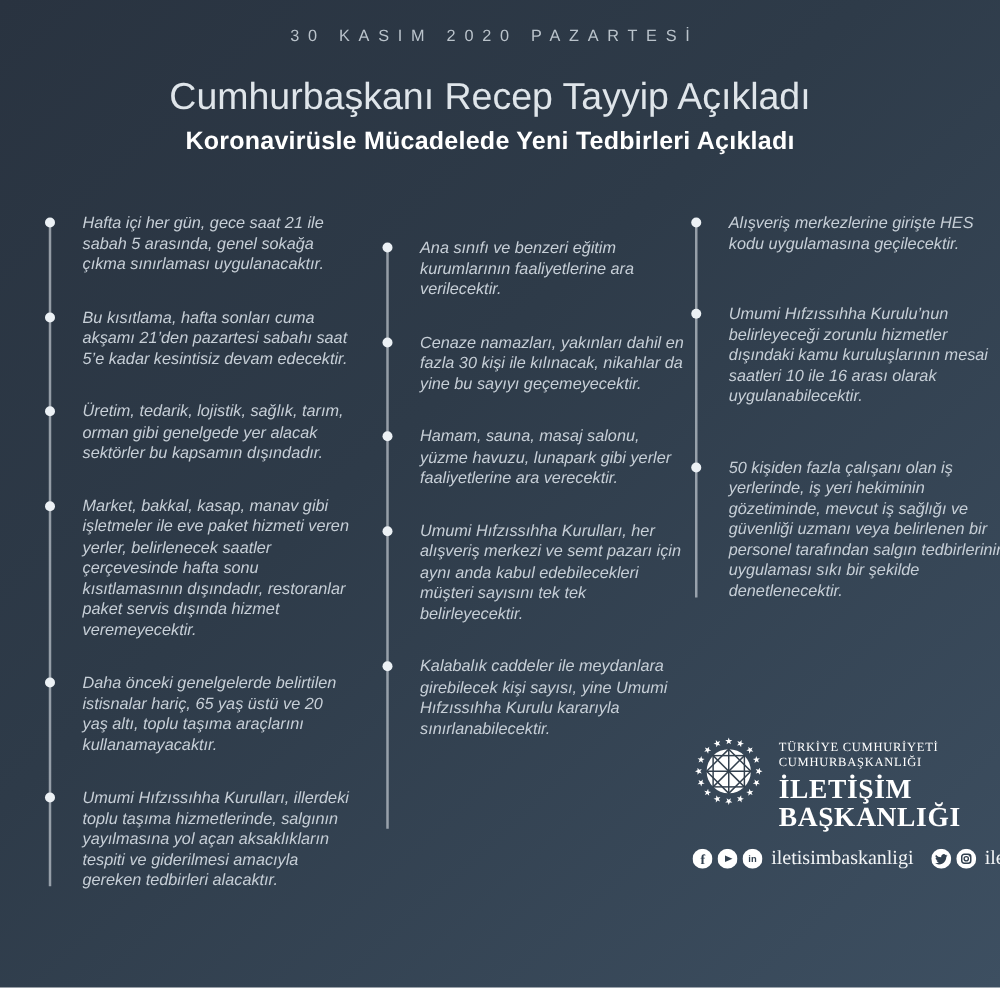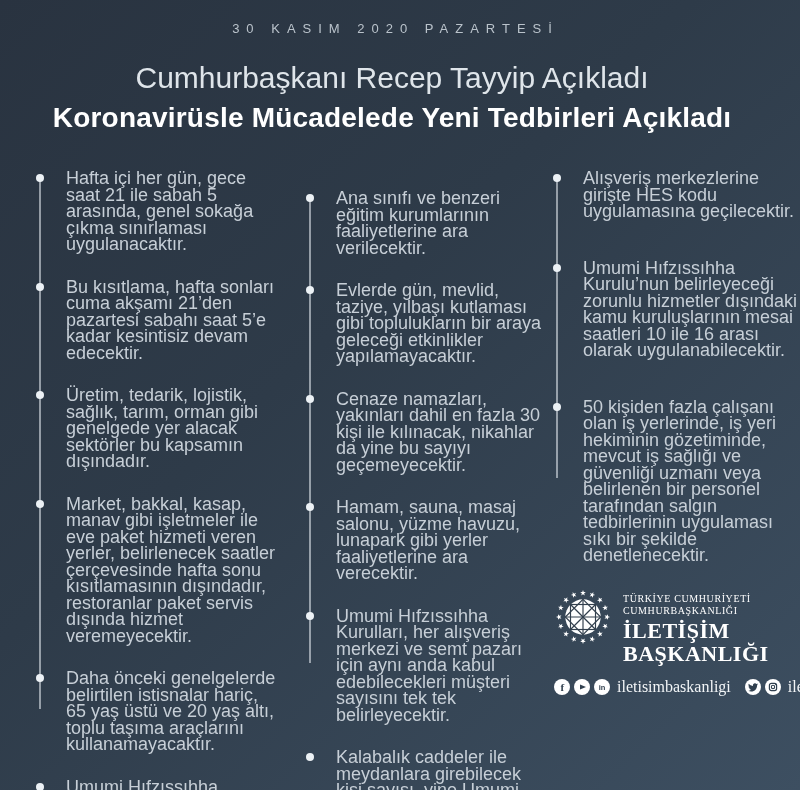--- a/index.html
+++ b/index.html
@@ -22,21 +22,21 @@
     text-indent: 7px; 
   }
   .title-line {
     margin-top: 25px;
     font-size: 30px;
     font-weight: 400;
     color: #dfe5ea;
   }
   .subtitle-line {
     margin-top: 7px;
-    font-size: 28px;
+    font-size: 20px;
     font-weight: 700;
     color: #ffffff;
     letter-spacing: 0.2px;
   }
 
   
   .cols { position: absolute; top: 170px; left: 36px; display: flex; }
   .col { position: relative; padding-left: 30px; box-sizing: border-box; }
   .col-1 { width: 245px; margin-right: 25px; }
   .col-2 { width: 241px; margin-top: 20px; }
@@ -55,23 +55,24 @@
     position: absolute;
     left: -30px;
     top: 4px;
     width: 8px;
     height: 8px;
     border-radius: 50%;
     background: #ecf1f5;
   }
   .item-text {
     margin: 0;
-    font-size: 18px;
+    font-size: 13px;
     line-height: 16.5px;
     color: #c7cfd7;
+    font-style: italic;
   }
 
   
   .footer { position: absolute; left: 554px; top: 588px; }
   .brand { display: flex; align-items: flex-start; }
   .emblem { display: block; }
   .brand-text {
     font-family: "Liberation Serif", serif;
     color: #ffffff;
     margin-left: 11px;
@@ -143,24 +144,20 @@
         <span class="dot"></span>
         <p class="item-text">Umumi Hıfzıssıhha Kurulları, illerdeki toplu taşıma hizmetlerinde, salgının yayılmasına yol açan aksaklıkların tespiti ve giderilmesi amacıyla gereken tedbirleri alacaktır.</p>
       </div>
     </section>
 
     <section class="col col-2">
       <div class="vline" style="height: 465px;"></div>
       <div class="item">
         <span class="dot"></span>
         <p class="item-text">Ana sınıfı ve benzeri eğitim kurumlarının faaliyetlerine ara verilecektir.</p>
-      </div>
-      <div class="item">
-        <span class="dot"></span>
-        <p class="item-text">Evlerde gün, mevlid, taziye, yılbaşı kutlaması gibi toplulukların bir araya geleceği etkinlikler yapılamayacaktır.</p>
       </div>
       <div class="item">
         <span class="dot"></span>
         <p class="item-text">Cenaze namazları, yakınları dahil en fazla 30 kişi ile kılınacak, nikahlar da yine bu sayıyı geçemeyecektir.</p>
       </div>
       <div class="item">
         <span class="dot"></span>
         <p class="item-text">Hamam, sauna, masaj salonu, yüzme havuzu, lunapark gibi yerler faaliyetlerine ara verecektir.</p>
       </div>
       <div class="item">

